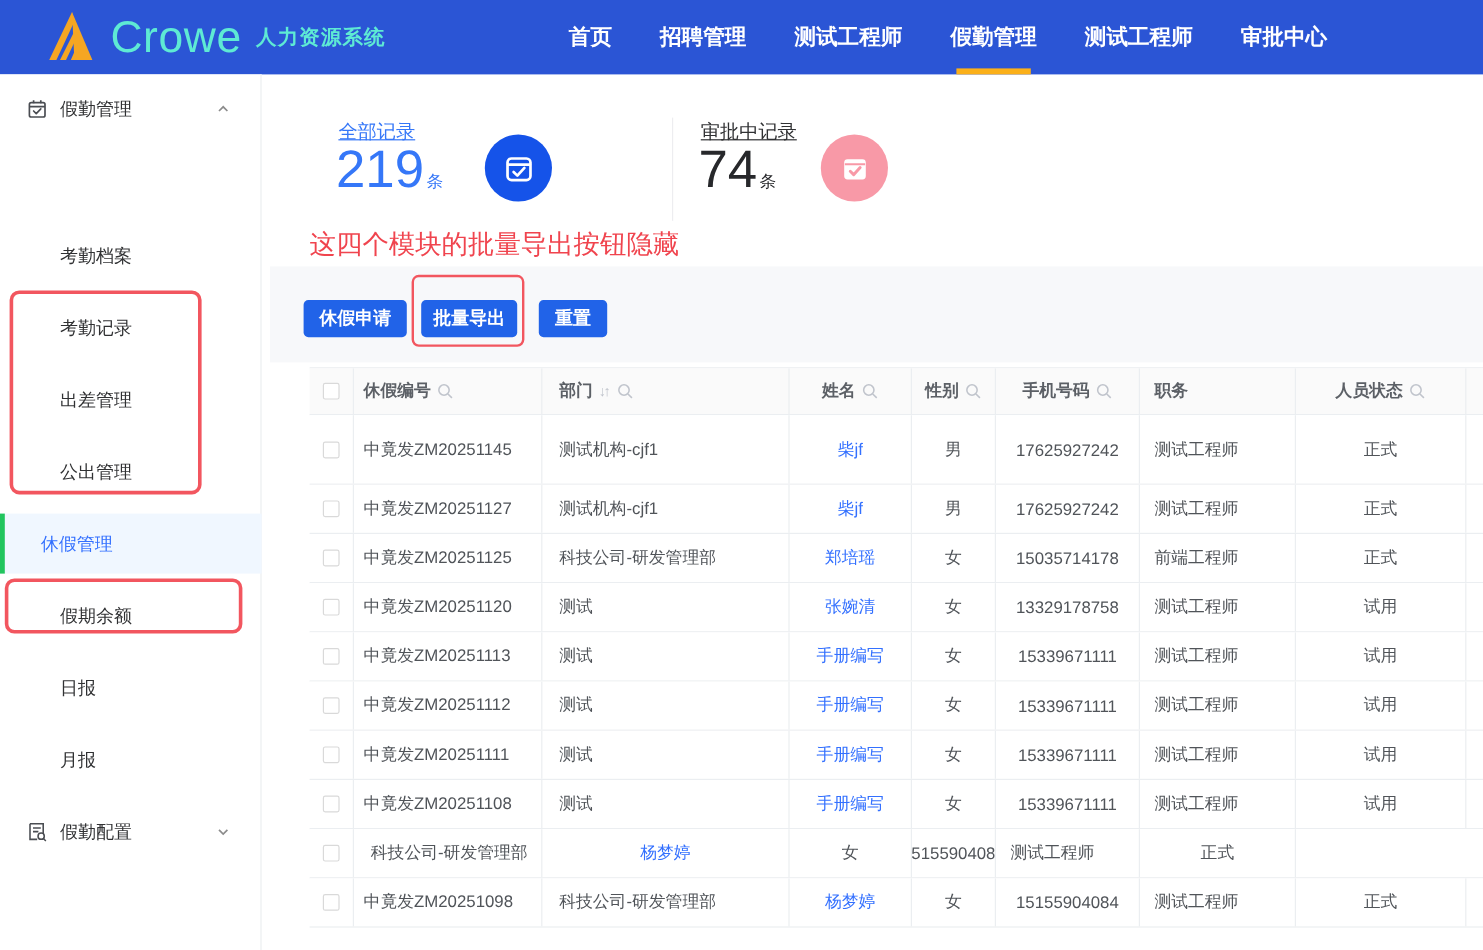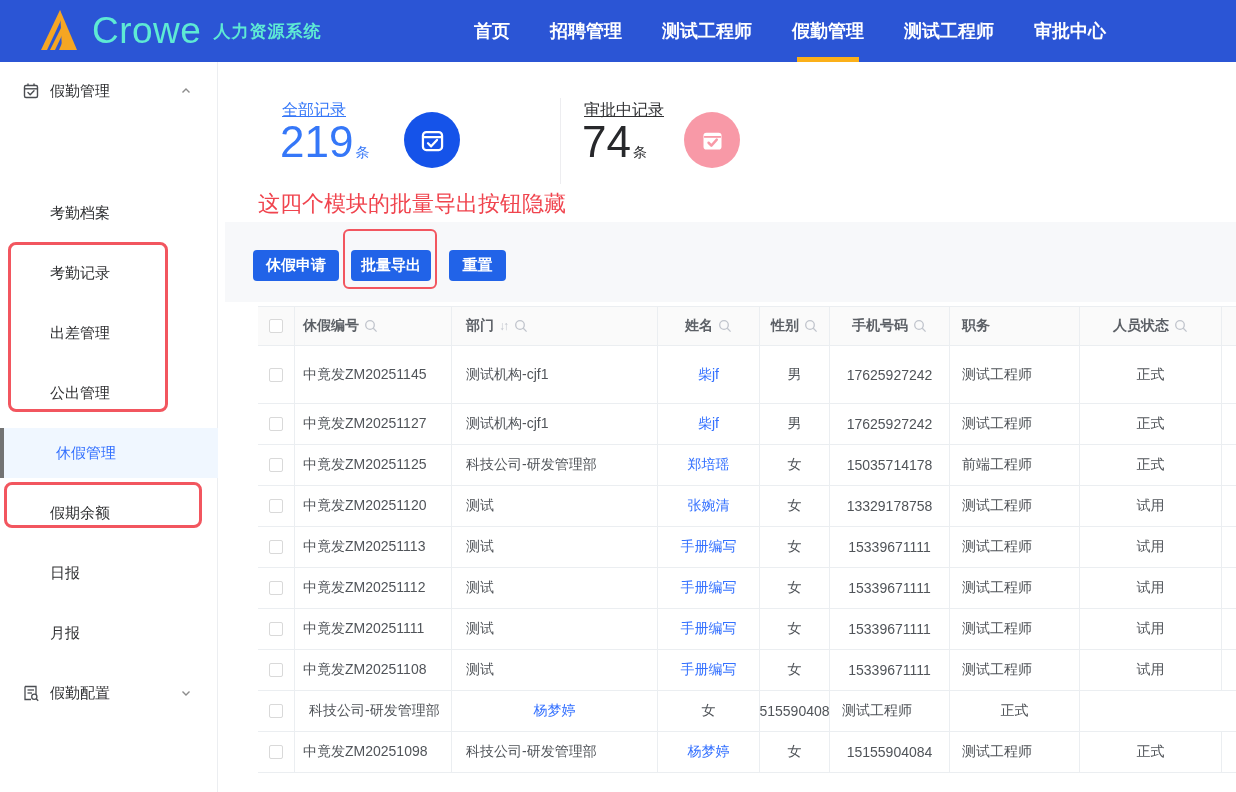--- a/index.html
+++ b/index.html
@@ -17,21 +17,21 @@
   .nav-item { position:relative; color:#fff; font-size:18px; font-weight:600; display:flex; align-items:center; cursor:pointer; white-space:nowrap;font-family:Liberation Mono, monospace; }
   .nav-item .underline { display:none; }
   .nav-item.active .underline { display:block; position:absolute; left:50%; transform:translateX(-50%); bottom:0; width:62px; height:5px; background:#fbb019; }
 
   
   .sidebar { position:absolute; left:0; top:62px; width:218px; height:730px; background:#fff; border-right:1px solid #eceef1; }
   .side-row { position:absolute; left:0; width:218px; height:50px; display:flex; align-items:center; cursor:pointer; font-size:15px; color:#303133; }
   .side-row .icon { margin-left:22px; margin-right:10px; display:flex; }
   .side-row .chev { position:absolute; right:26px; display:flex; }
   .side-child { padding-left:50px; }
-  .side-child.active { background:#f0f7ff; color:#3370ff; border-left:4px solid #737373; padding-left:52px; }
+  .side-child.active { background:#f0f7ff; color:#3370ff; border-left:4px solid #22c55e; padding-left:30px; }
 
   
   .stat-label { position:absolute; font-size:16px;text-decoration:underline; }
   .stat-number { position:absolute; font-size:44px; font-weight:500; line-height:1; }
   .stat-unit { font-size:14px; font-weight:400; margin-left:2px; }
   .stat-icon { position:absolute; width:56px; height:56px; border-radius:50%; display:flex; align-items:center; justify-content:center; }
   .stat-divider { position:absolute; left:560px; top:98px; width:1px; height:86px; background:#ededf0; }
 
   .annotation-text { position:absolute; left:258px; top:189px; font-size:22px; color:#f0444e; }
 

